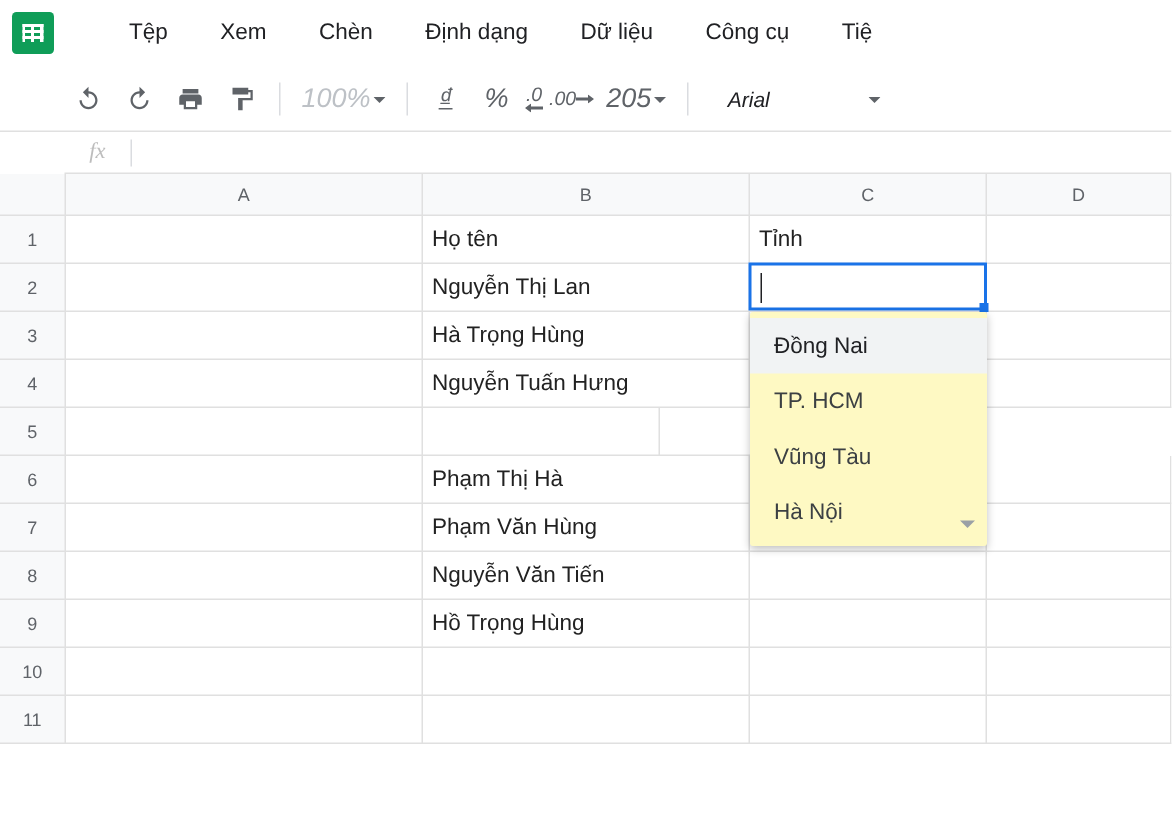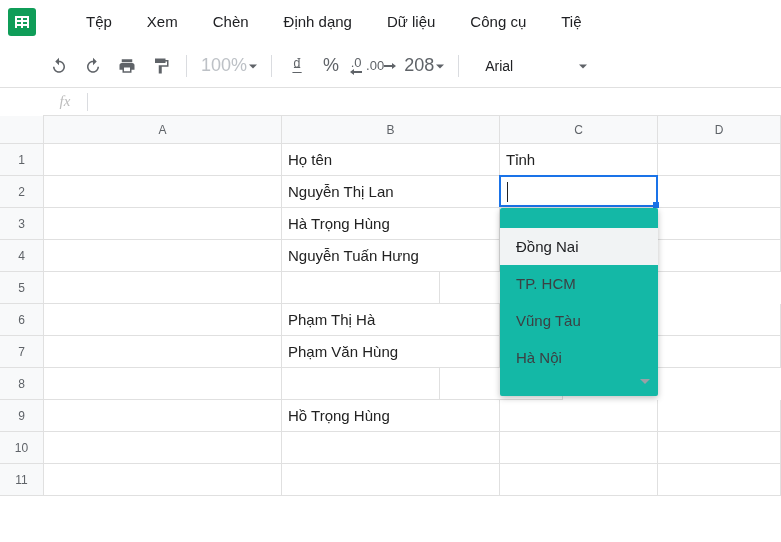--- a/index.html
+++ b/index.html
@@ -4,21 +4,21 @@
 <style>
   * { box-sizing: border-box; margin: 0; padding: 0; }
   body { font-family: Arial, sans-serif; font-size: 14px; color: #202124; background: #fff; width: 781px; height: 542px; overflow: hidden; }
   
   .menubar { display: flex; align-items: center; height: 44px; padding-left: 8px; border-bottom: 1px solid transparent; }
   .logo { width: 28px; height: 28px; background: #0f9d58; border-radius: 3px; margin-right: 40px; position: relative; display: flex; align-items: center; justify-content: center; }
   .logo::before { content: ""; display: block; width: 14px; height: 12px; background-image: linear-gradient(#fff 2px, transparent 2px 4px, #fff 4px 6px, transparent 6px 8px, #fff 8px 10px, transparent 10px), linear-gradient(90deg, #fff 2px, transparent 2px 6px, #fff 6px 8px, transparent 8px 12px, #fff 12px); }
   .menu-items { display: flex; gap: 15px; }
   .menu-item { padding: 6px 10px; color: #202124; font-size: 15px; cursor: pointer; }
   
-  .toolbar { display: flex; align-items: center; height: 44px; padding-left: 44px; border-bottom: 1px solid #e0e0e0; gap: 4px; }
+  .toolbar { display: flex; align-items: center; height: 44px; padding-left: 44px; border-bottom: 1px solid #e0e0e0; gap: 4px; font-style: italic; }
   .tb-btn { width: 30px; height: 30px; display: flex; align-items: center; justify-content: center; color: #5f6368; cursor: pointer; font-size: 18px; }
   .tb-btn svg { width: 18px; height: 18px; fill: #5f6368; }
   .tb-sep { width: 1px; height: 22px; background: #dadce0; margin: 0 6px; }
   .tb-disabled { color: #bdc1c6; }
   .tb-disabled svg { fill: #bdc1c6; }
   .caret { margin-left: 2px; }
   .caret svg { width: 8px; height: 8px; fill: #5f6368; }
   .font-box { display: flex; align-items: center; gap: 64px; padding: 0 6px; margin-left: 10px; }
 
   .fxbar { display: flex; align-items: center; height: 28px; border-bottom: 1px solid #e0e0e0; margin-left: 43px; }
@@ -36,21 +36,21 @@
   .colD { width: 123px; }
   .rowhead { height: 32px; background: #f8f9fa; border-right: 1px solid #e0e0e0; border-bottom: 1px solid #e0e0e0; color: #5f6368; font-size: 12px; display: flex; align-items: center; justify-content: center; }
   .data { position: relative; }
   .row { display: flex; height: 32px; }
   .cell { border-right: 1px solid #e0e0e0; border-bottom: 1px solid #e0e0e0; padding: 0 6px; display: flex; align-items: center; font-size: 15px; color: #222; }
   
   .active-cell { position: absolute; border: 2px solid #1a73e8; background: #fff; pointer-events: none; }
   .active-handle { position: absolute; width: 6px; height: 6px; background: #1a73e8; right: -3px; bottom: -3px; }
   .cursor-line { position: absolute; width: 1px; height: 20px; background: #202124; left: 6px; top: 5px; }
   
-  .dropdown { position: absolute; background: #14b8a6; border-radius: 2px; box-shadow: 0 2px 6px rgba(0,0,0,0.25); padding: 20px 0; min-width: 150px; }
+  .dropdown { position: absolute; background: #fef9c3; border-radius: 2px; box-shadow: 0 2px 6px rgba(0,0,0,0.25); padding: 4px 0; min-width: 150px; }
   .dd-item { padding: 10px 16px; font-size: 15px; color: #3c4043; cursor: pointer; }
   .dd-item:first-child { background: #f1f3f4; color:#202124; }
   .dd-caret { position: absolute; right: 8px; bottom: 6px; }
   .dd-caret svg { width: 10px; height: 10px; fill: #9aa0a6; }
 </style>
 </head>
 <body>
 
 <div class="menubar">
   <div class="logo"></div>
@@ -106,21 +106,21 @@
         <path d="M12 2H4V0L0 3l4 3V4h8z"></path>
       </svg>
   </div>
   <div class="tb-btn" style="width:auto;font-size:13px;flex-direction:row;line-height:1">
     <span>.00</span>
     <svg viewBox="0 0 12 6" style="width:12px;height:6px">
         <path d="M0 2h8V0l4 3-4 3V4H0z"></path>
       </svg>
   </div>
   <div class="tb-btn" style="width:auto;padding:0 4px">
-    <span>208</span>
+    <span>205</span>
     <span class="caret"><svg viewBox="0 0 10 10">
           <path d="M0 2l5 5 5-5z"></path>
         </svg></span>
   </div>
   <div class="tb-sep"></div>
   <div class="font-box">
     <span>Arial</span>
     <span class="caret"><svg viewBox="0 0 10 10">
           <path d="M0 2l5 5 5-5z"></path>
         </svg></span>
@@ -192,20 +192,21 @@
         <div class="cell colD"></div>
       </div>
     <div class="row">
         <div class="cell colA"></div>
         <div class="cell colB">Phạm Văn Hùng</div>
         <div class="cell colC"></div>
         <div class="cell colD"></div>
       </div>
     <div class="row">
         <div class="cell colA"></div>
+        <div class="cell colB">Nguyễn Văn Tiến</div>
         <div class="cell colC"></div>
         <div class="cell colD"></div>
       </div>
     <div class="row">
         <div class="cell colA"></div>
         <div class="cell colB">Hồ Trọng Hùng</div>
         <div class="cell colC"></div>
         <div class="cell colD"></div>
       </div>
     <div class="row">

